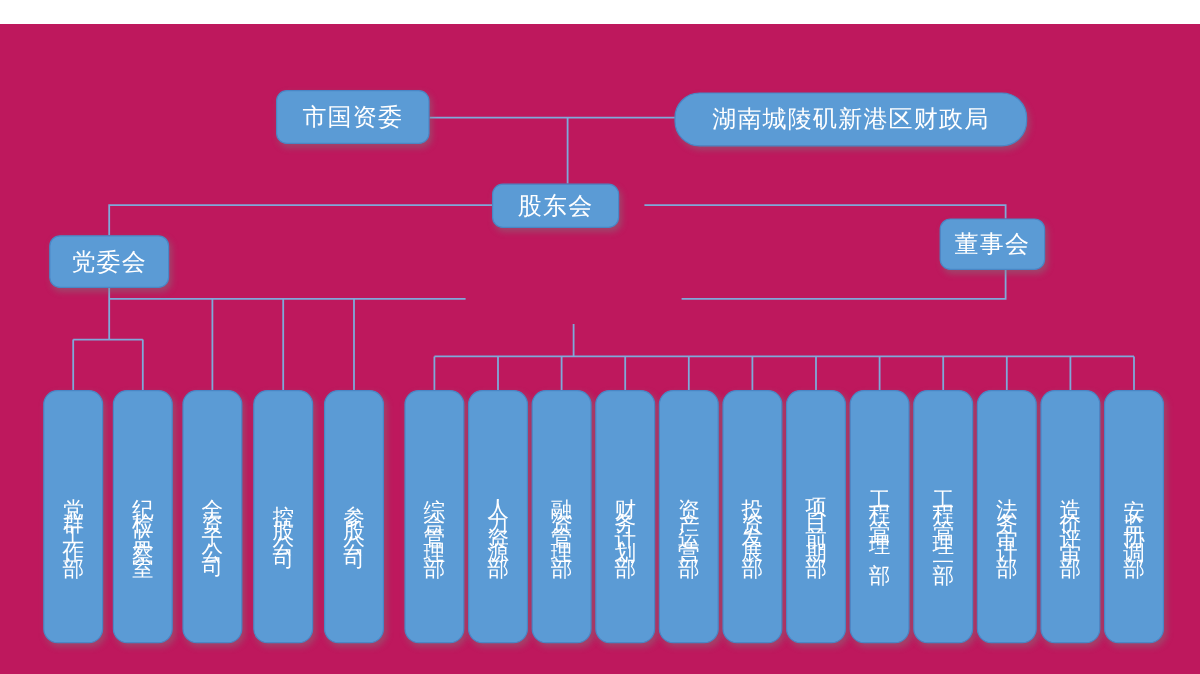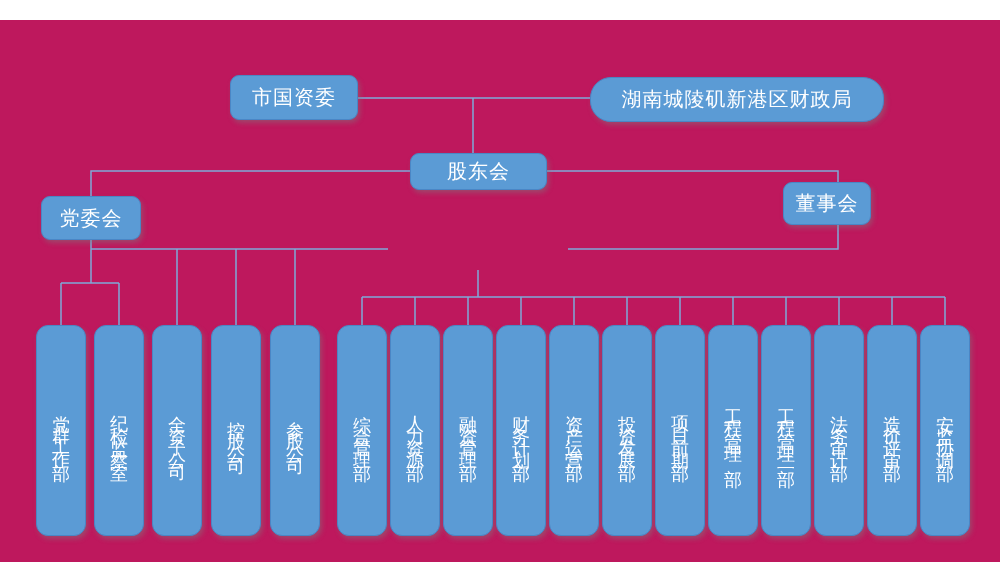--- a/index.html
+++ b/index.html
@@ -70,25 +70,25 @@
       M733 277 V305
       M786 277 V305
       M839 277 V305
       M892 277 V305
       M945 277 V305"></path>
   </svg>
 
   <div class="node" style="left:230px;top:55px;width:128px;height:45px;">
     <span>市国资委</span>
   </div>
-  <div class="node" style="left:590px;top:57px;width:294px;height:45px;border-radius:21px;">
+  <div class="node" style="left:562px;top:57px;width:294px;height:45px;border-radius:21px;">
     <span>湖南城陵矶新港区财政局</span>
   </div>
 
-  <div class="node" style="left:410px;top:133px;width:137px;height:37px;">
+  <div class="node" style="left:410px;top:133px;width:106px;height:37px;">
     <span>股东会</span>
   </div>
 
   <div class="node" style="left:41px;top:176px;width:100px;height:44px;">
     <span>党委会</span>
   </div>
   <div class="node" style="left:783px;top:162px;width:88px;height:43px;">
     <span>董事会</span>
   </div>
 

